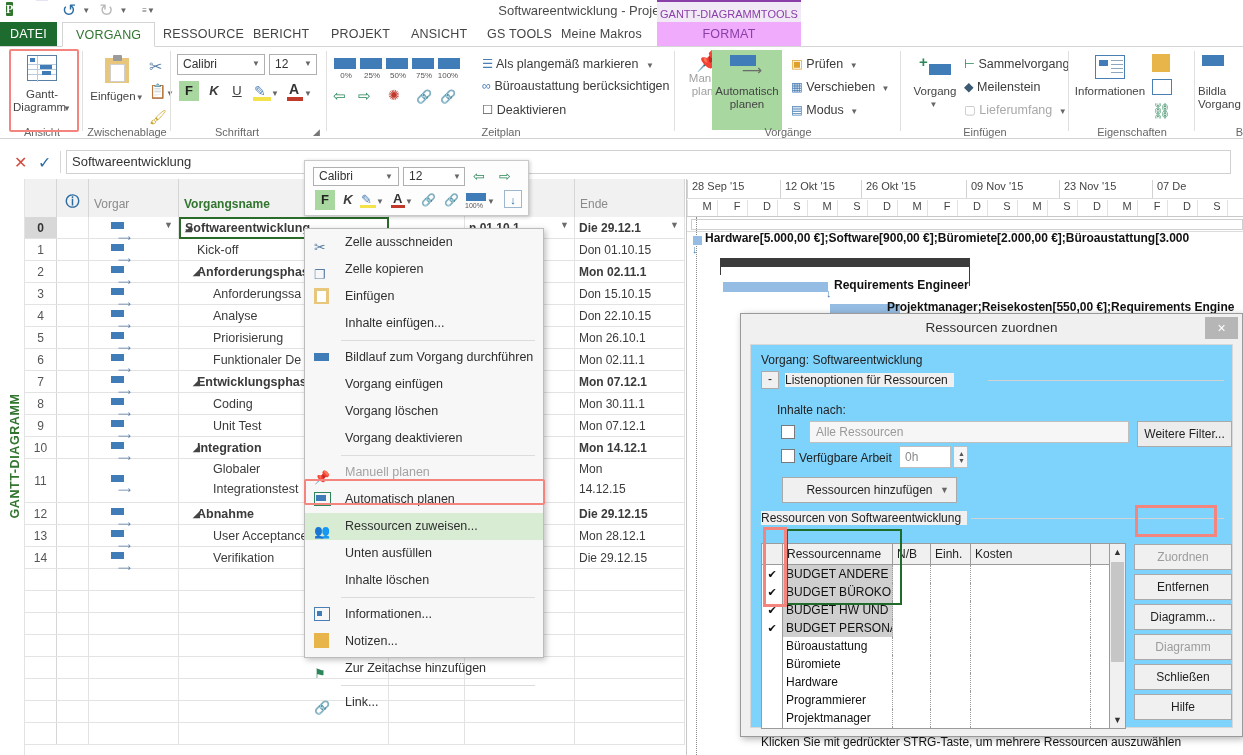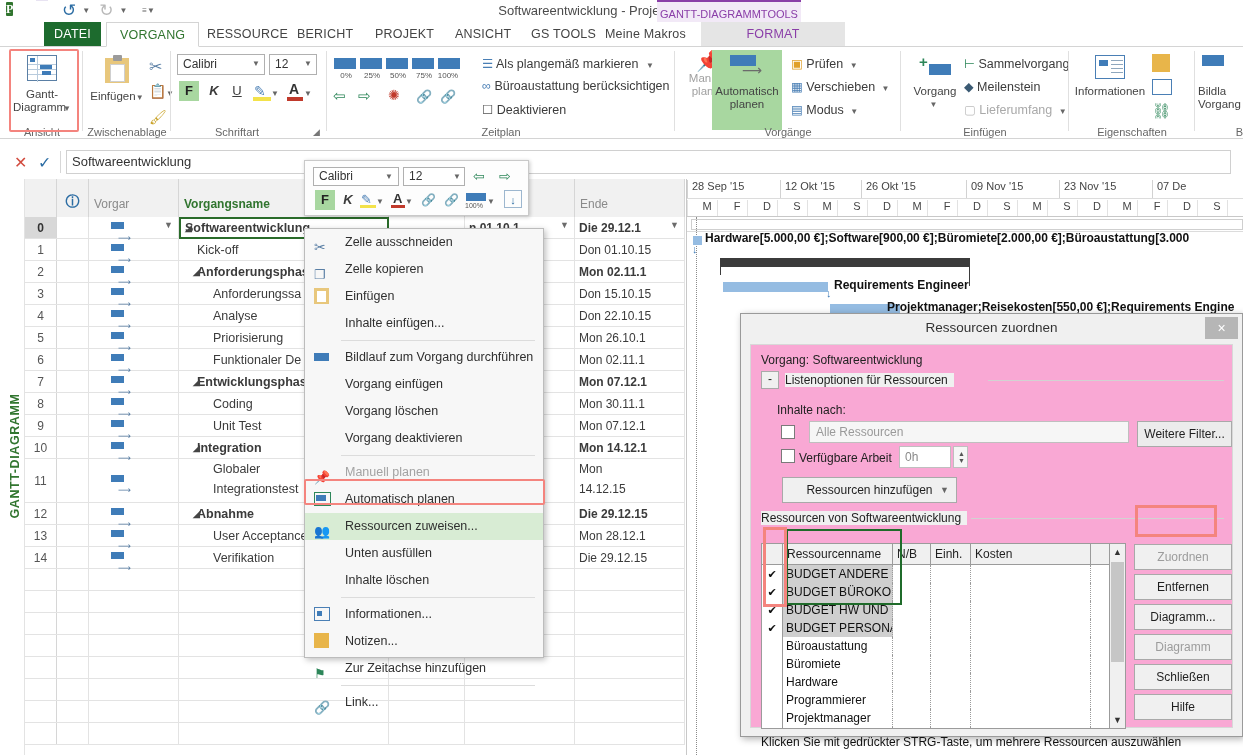--- a/index.html
+++ b/index.html
@@ -48,25 +48,24 @@
 
   
   .tabsrow {
     position: absolute; left: 0; top: 22px; width: 1243px; height: 25px;
     background: #fff;
   }
   .tab {
     position: absolute; top: 0; height: 25px; line-height: 25px;
     padding: 0 13px; font-size: 12.5px; color: #444; cursor: default;
     letter-spacing: .2px;
-    margin-left: 44px;
   }
   .tab.file { background: #1d6b2e; color: #fff; font-weight: normal; }
   .tab.active { background: #fff; border: 1px solid #d4d4d4; border-bottom: 1px solid #fff; color: #31752f; z-index: 3; }
-  .tab.ctx { background: #e5e5e5; color: #8a3ea8; }
+  .tab.ctx { background: #f0abfc; color: #8a3ea8; }
 
   
   .ribbon {
     position: absolute; left: 0; top: 46px; width: 1243px; height: 93px;
     background: #fff; border-top: 1px solid #d4d4d4; border-bottom: 1px solid #d4d4d4;
   }
   .grp { position: absolute; top: 0; height: 92px; }
   .grp-label {
     position: absolute; bottom: 1px; left: 0; right: 0; text-align: center;
     font-size: 11px; color: #666;
@@ -194,21 +193,21 @@
 
   
   .dialog {
     position: absolute; left: 740px; top: 313px; width: 503px; height: 424px;
     background: #f0f0f0; border: 1px solid #9a9a9a; box-shadow: 2px 2px 7px rgba(0,0,0,.3); z-index: 50;
   }
   .dlg-title { position: absolute; left: 0; top: 0; width: 100%; height: 28px; line-height: 28px;
     text-align: center; font-size: 13.5px; color: #333; }
   .dlg-close { position: absolute; right: 4px; top: 3px; width: 33px; height: 22px; background: #b6b6b6;
     color: #fff; text-align: center; line-height: 22px; font-size: 14px; }
-  .dlg-body { position: absolute; left: 9px; top: 30px; right: 9px; bottom: 8px; border: 1px solid #d8d8d8; background: #f9a8d4; }
+  .dlg-body { position: absolute; left: 9px; top: 30px; right: 9px; bottom: 8px; border: 1px solid #d8d8d8; background: #7dd3fc; }
   .dlg-text { position: absolute; font-size: 12px; color: #222; white-space: nowrap; }
   .grouphdr { position: absolute; font-size: 12px; color: #222; background: #f0f0f0; padding-right: 6px; }
   .groupline { position: absolute; height: 1px; background: #d2d2d2; }
   .chk { position: absolute; width: 14px; height: 14px; border: 1px solid #7a7a7a; background: #fff; }
   .ddl { position: absolute; height: 22px; border: 1px solid #bfbfbf; background: #f6f6f6; font-size: 12px; color: #9a9a9a; line-height: 20px; padding-left: 6px; }
   .txtin { position: absolute; height: 22px; border: 1px solid #bfbfbf; background: #fff; font-size: 12px; color: #8a8a8a; line-height: 20px; padding-left: 5px; }
   .spin { position: absolute; width: 15px; height: 22px; border: 1px solid #bfbfbf; background: #f6f6f6; }
   .spin i { position: absolute; left: 4px; font-size: 7px; color: #555; }
   .btn {
     position: absolute; border: 1px solid #a9a9a9; background: #f0f0f0; font-size: 12px; color: #1f1f1f;

